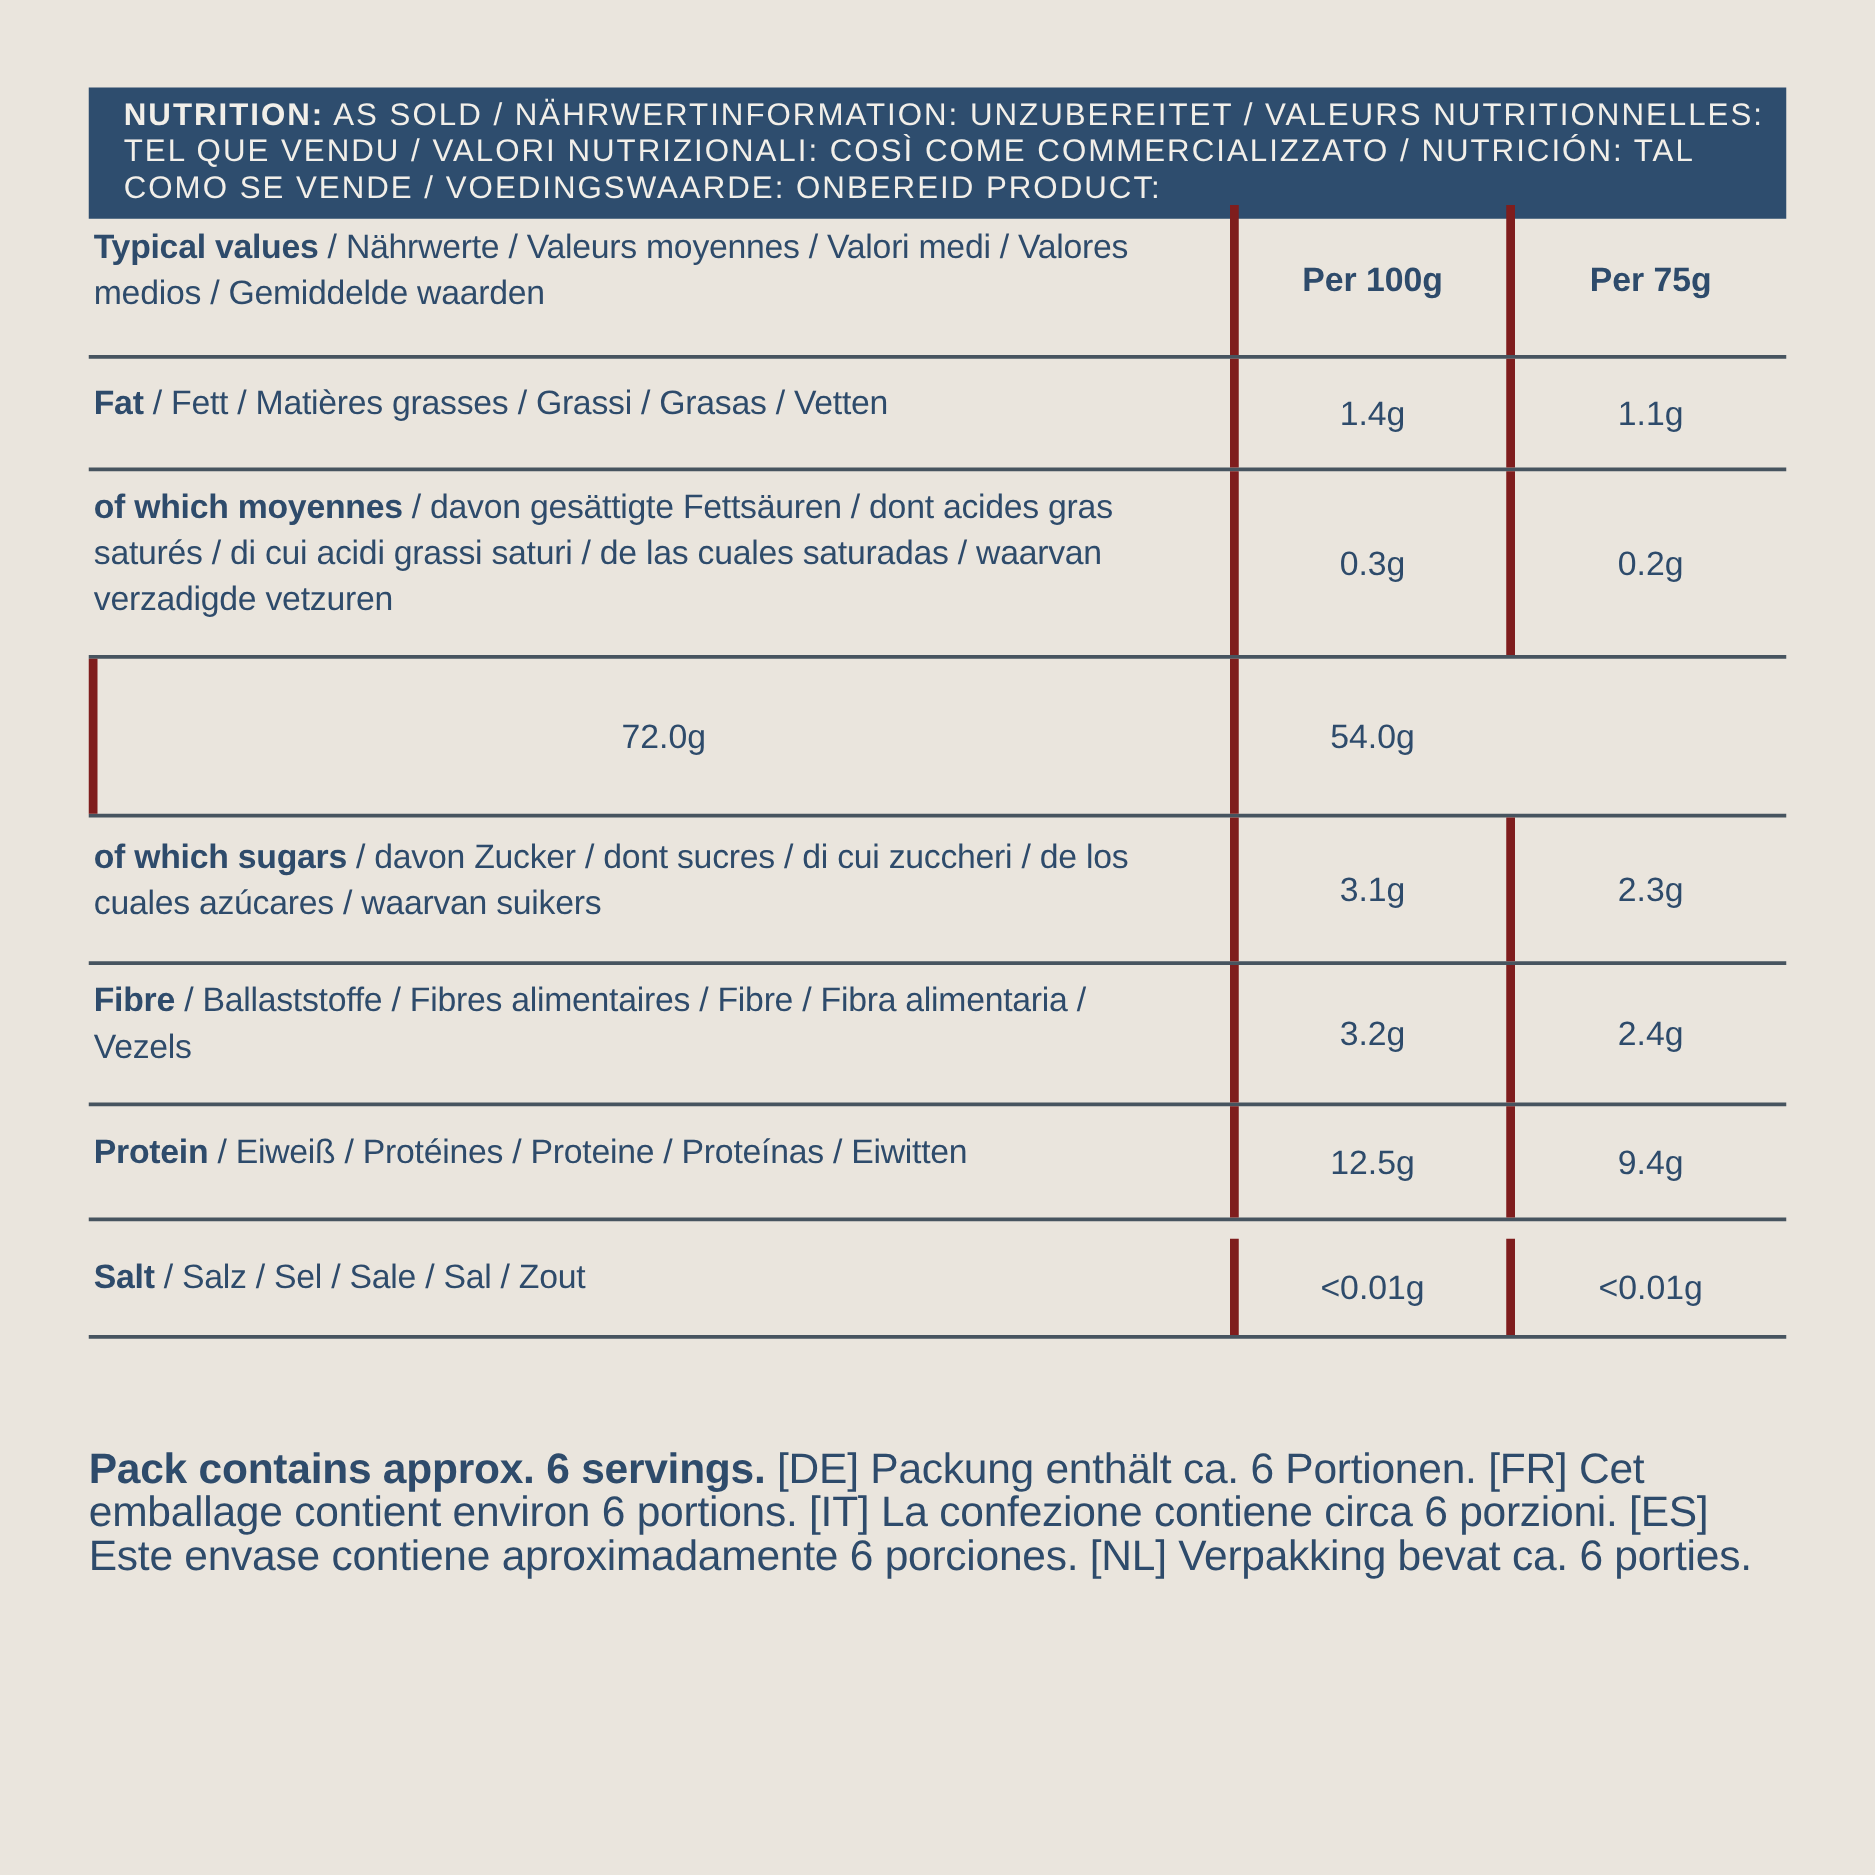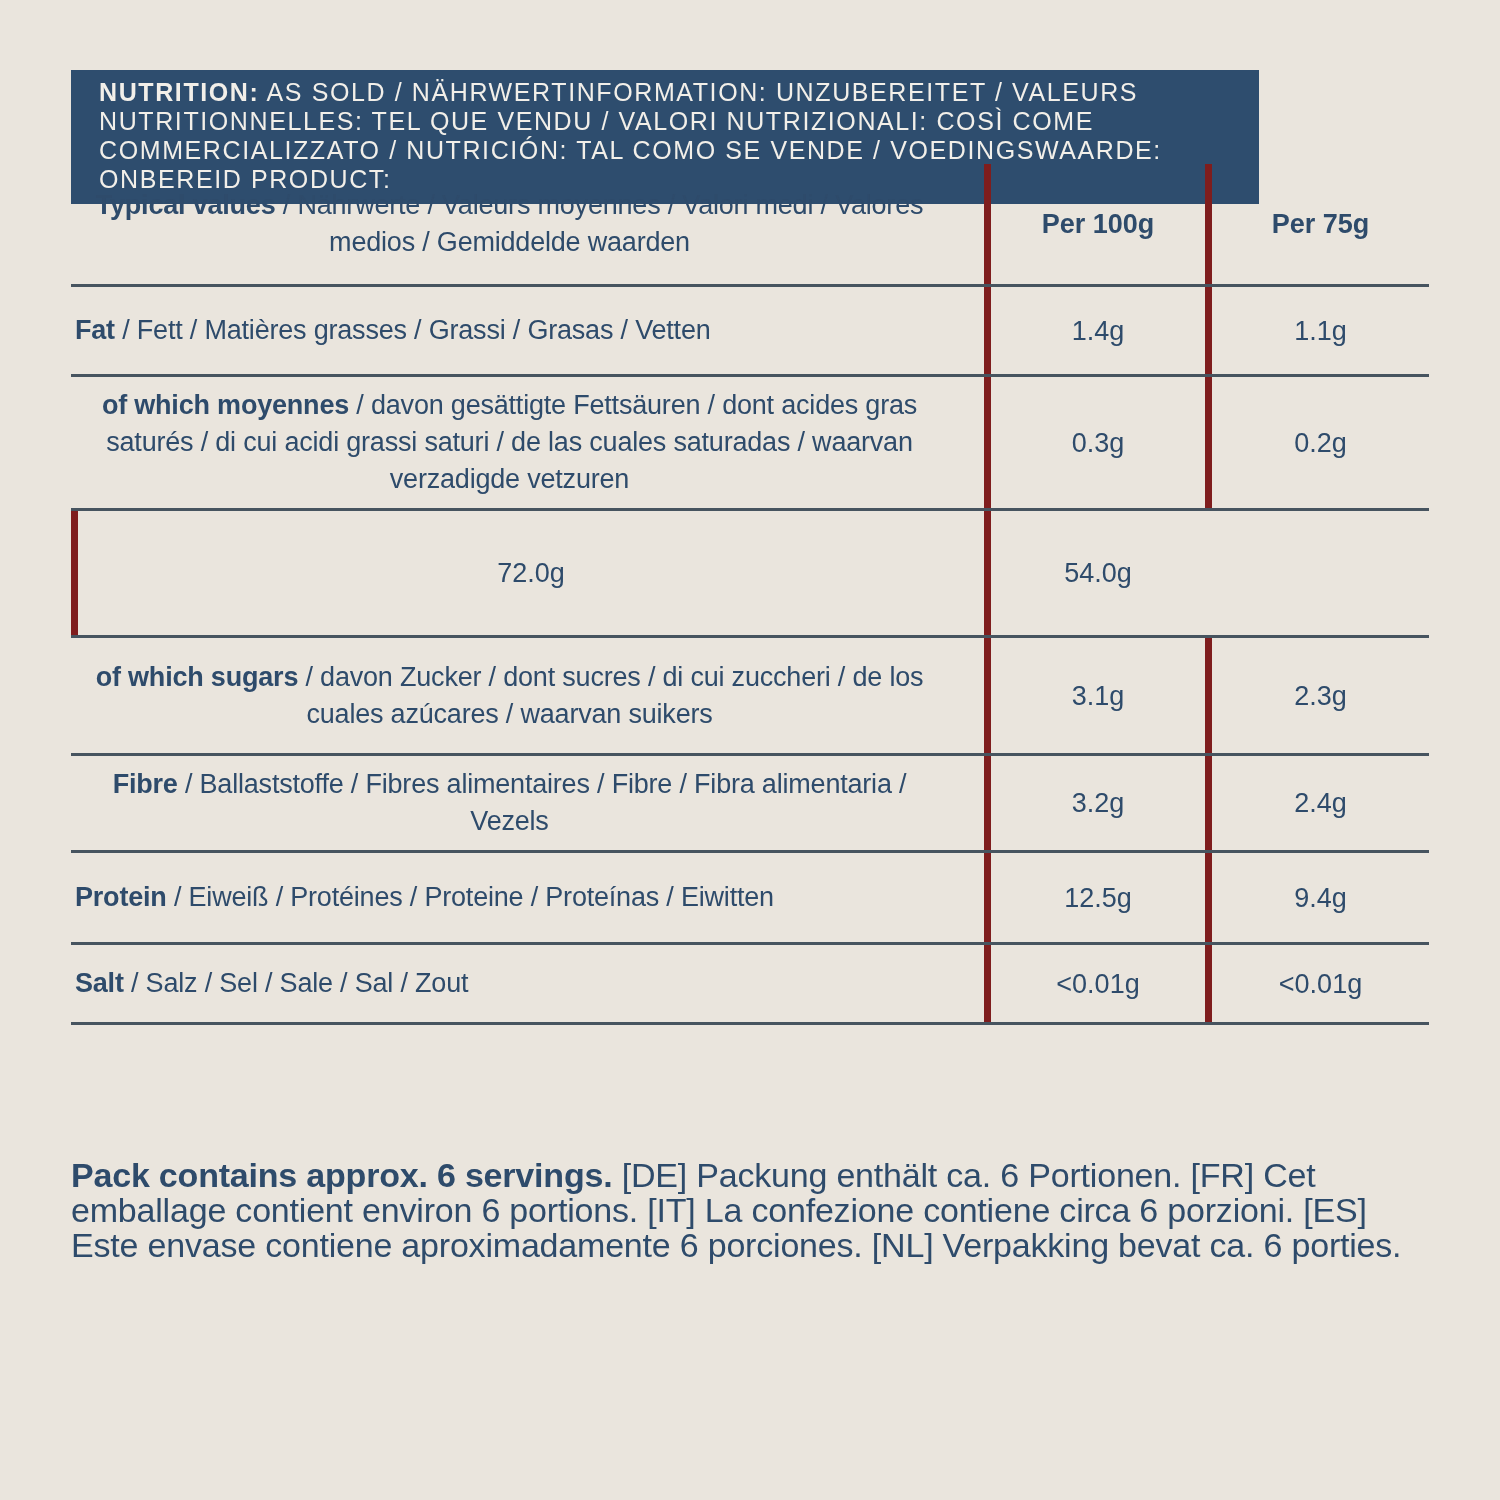--- a/index.html
+++ b/index.html
@@ -7,21 +7,21 @@
     width: 1500px; height: 1500px;
     background: #eae5dd;
     font-family: "Liberation Sans", "DejaVu Sans", sans-serif;
     color: #2e4b6b;
     -webkit-font-smoothing: antialiased;
   }
   .sheet { position: relative; width: 1500px; height: 1500px; overflow: hidden; }
 
   
   .banner {
-    position: absolute; left: 71px; top: 70px; width: 1188px; min-height: 94px;
+    position: absolute; left: 71px; top: 70px; width: 1358px; min-height: 94px;
     background: #2e4d6e;
     display: flex; align-items: center;
     padding: 8px 10px 10px 28px;
   }
   .banner-text {
     color: #f2efe9;
     font-size: 25px; line-height: 29px;
     letter-spacing: 1.6px;
     text-transform: uppercase;
     font-weight: 400;
@@ -32,46 +32,45 @@
   
   .ntable { position: absolute; left: 71px; top: 164px; width: 1358px; }
   .row {
     display: grid;
     grid-template-columns: 913px 221px 224px;
     border-bottom: 3px solid #47545f;
     align-items: stretch;
   }
   .cell-label {
     display: flex; align-items: center;
-    padding: 10px 40px 10px 4px;
+    padding: 10px 40px 26px 4px;
     font-size: 27px; line-height: 37px;
     letter-spacing: -0.2px;
     font-stretch: condensed;
-    text-align: center;
   }
   .cell-label .b { font-weight: 700; }
   .cell-val {
     border-left: 7px solid #7f1d1d;
     display: flex; align-items: center; justify-content: center;
     text-align: center;
     font-size: 27px; line-height: 38px;
     white-space: pre-line;
     font-stretch: condensed;
   }
   .hdr .cell-val { font-weight: 700; }
   
   .r0 { min-height: 123px; }
   .r1 { min-height: 119px; }
   .r2 { min-height: 90px; }
   .r3 { min-height: 115px; }
   .r4 { min-height: 127px; }
   .r5 { min-height: 118px; }
   .r6 { min-height: 95px; }
   .r7 { min-height: 92px; }
-  .r8 { min-height: 80px; }
+  .r8 { min-height: 80px; margin-top: 14px; }
 
   
   .footer {
     position: absolute; left: 71px; top: 1158px; width: 1340px;
     font-size: 34px; line-height: 35px;
     letter-spacing: -0.2px;
     font-stretch: condensed;
   }
   .footer .b { font-weight: 700; }
 </style>

